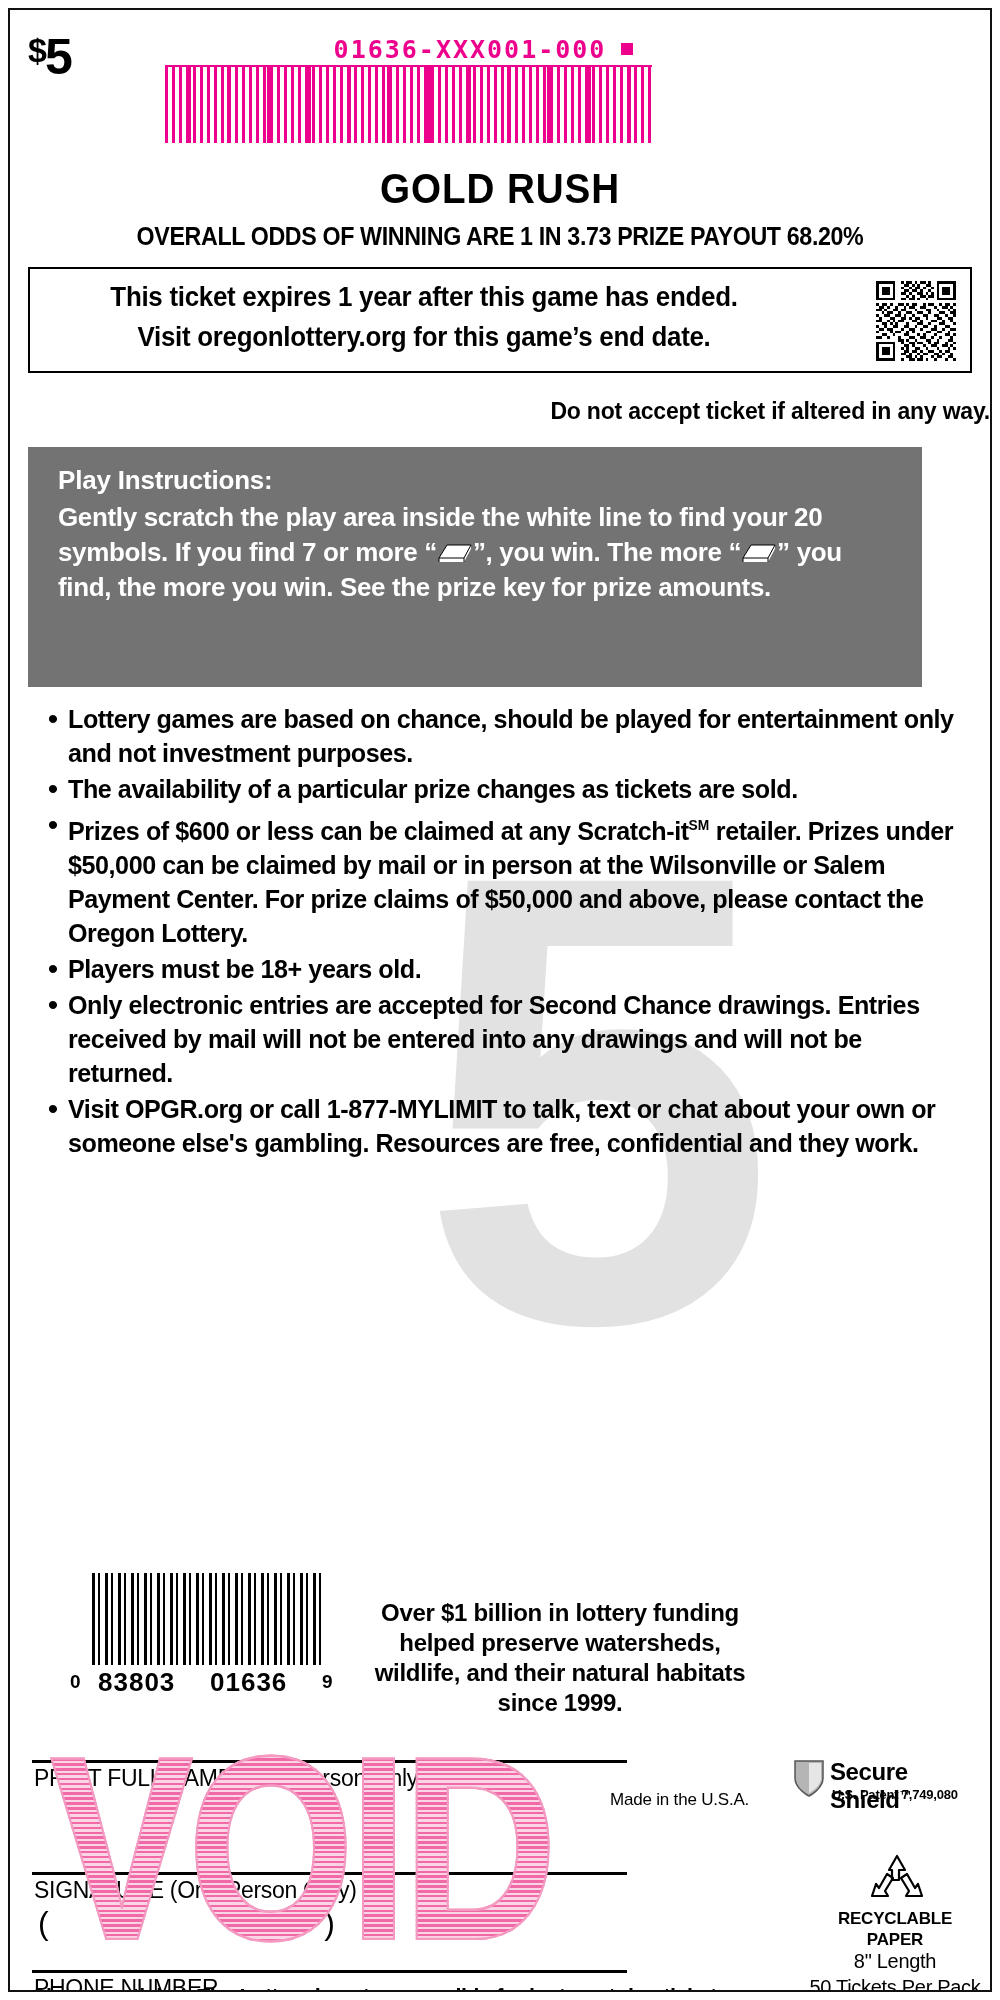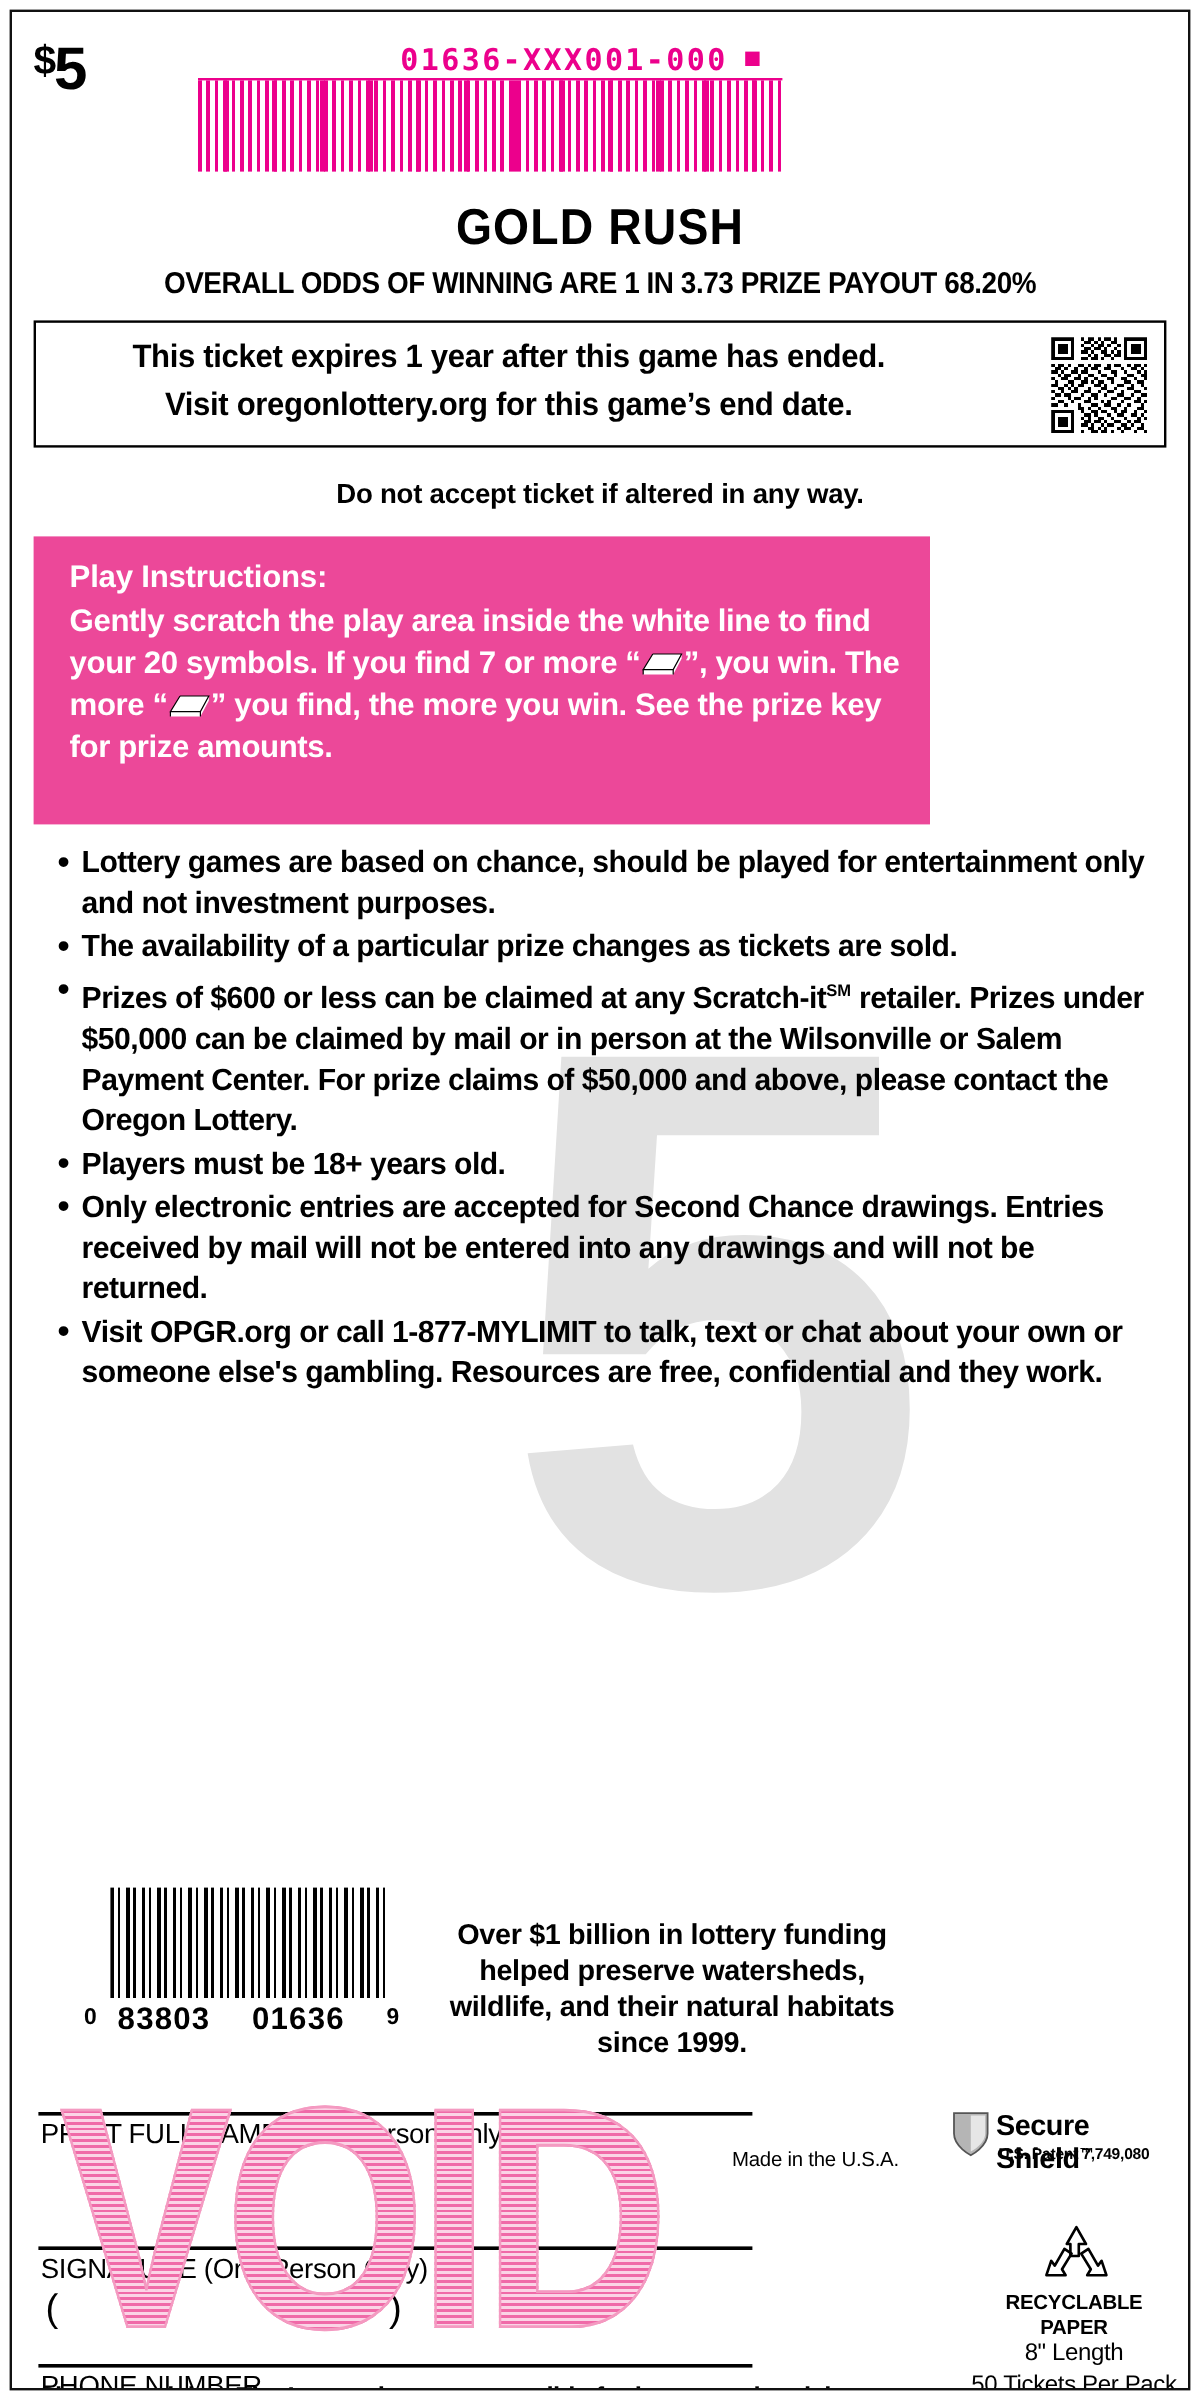--- a/index.html
+++ b/index.html
@@ -64,28 +64,28 @@
   .exp-l1,.exp-l2{
     position:absolute;left:14px;width:760px;text-align:center;
     font-size:27px;font-weight:bold;letter-spacing:-0.3px;
     transform:scaleX(.96);transform-origin:center;
   }
   .exp-l1{top:13px;}
   .exp-l2{top:53px;}
   .qr{position:absolute;right:14px;top:12px;width:80px;height:80px;}
 
   .donot{
-    position:absolute;left:0;top:388px;width:980px;text-align:center;
+    position:absolute;left:0;top:388px;width:980px;text-align:right;
     font-size:23px;font-weight:bold;letter-spacing:-0.2px;
   }
 
   
   .blackbox{
-    position:absolute;left:18px;top:437px;width:747px;height:240px;
-    background:#ec4899;color:#fff;box-sizing:border-box;padding:18px 24px 0 30px;
+    position:absolute;left:18px;top:437px;width:894px;height:240px;
+    background:#737373;color:#fff;box-sizing:border-box;padding:18px 24px 0 30px;
   }
   .bb-head{font-size:26px;font-weight:bold;letter-spacing:-0.2px;margin-bottom:4px;}
   .bb-p{font-size:26px;font-weight:bold;line-height:35px;letter-spacing:-0.35px;}
   .bb-p2{margin-top:10px;text-align:justify;}
   .ingot{display:inline-block;width:34px;height:21px;vertical-align:-3px;margin:0 1px;}
 
   
   .bullets{position:absolute;left:28px;top:692px;width:930px;}
   .bullet{display:flex;margin-bottom:2px;}
   .bullet .dot{width:30px;flex:0 0 30px;font-size:30px;line-height:34px;text-align:center;}

